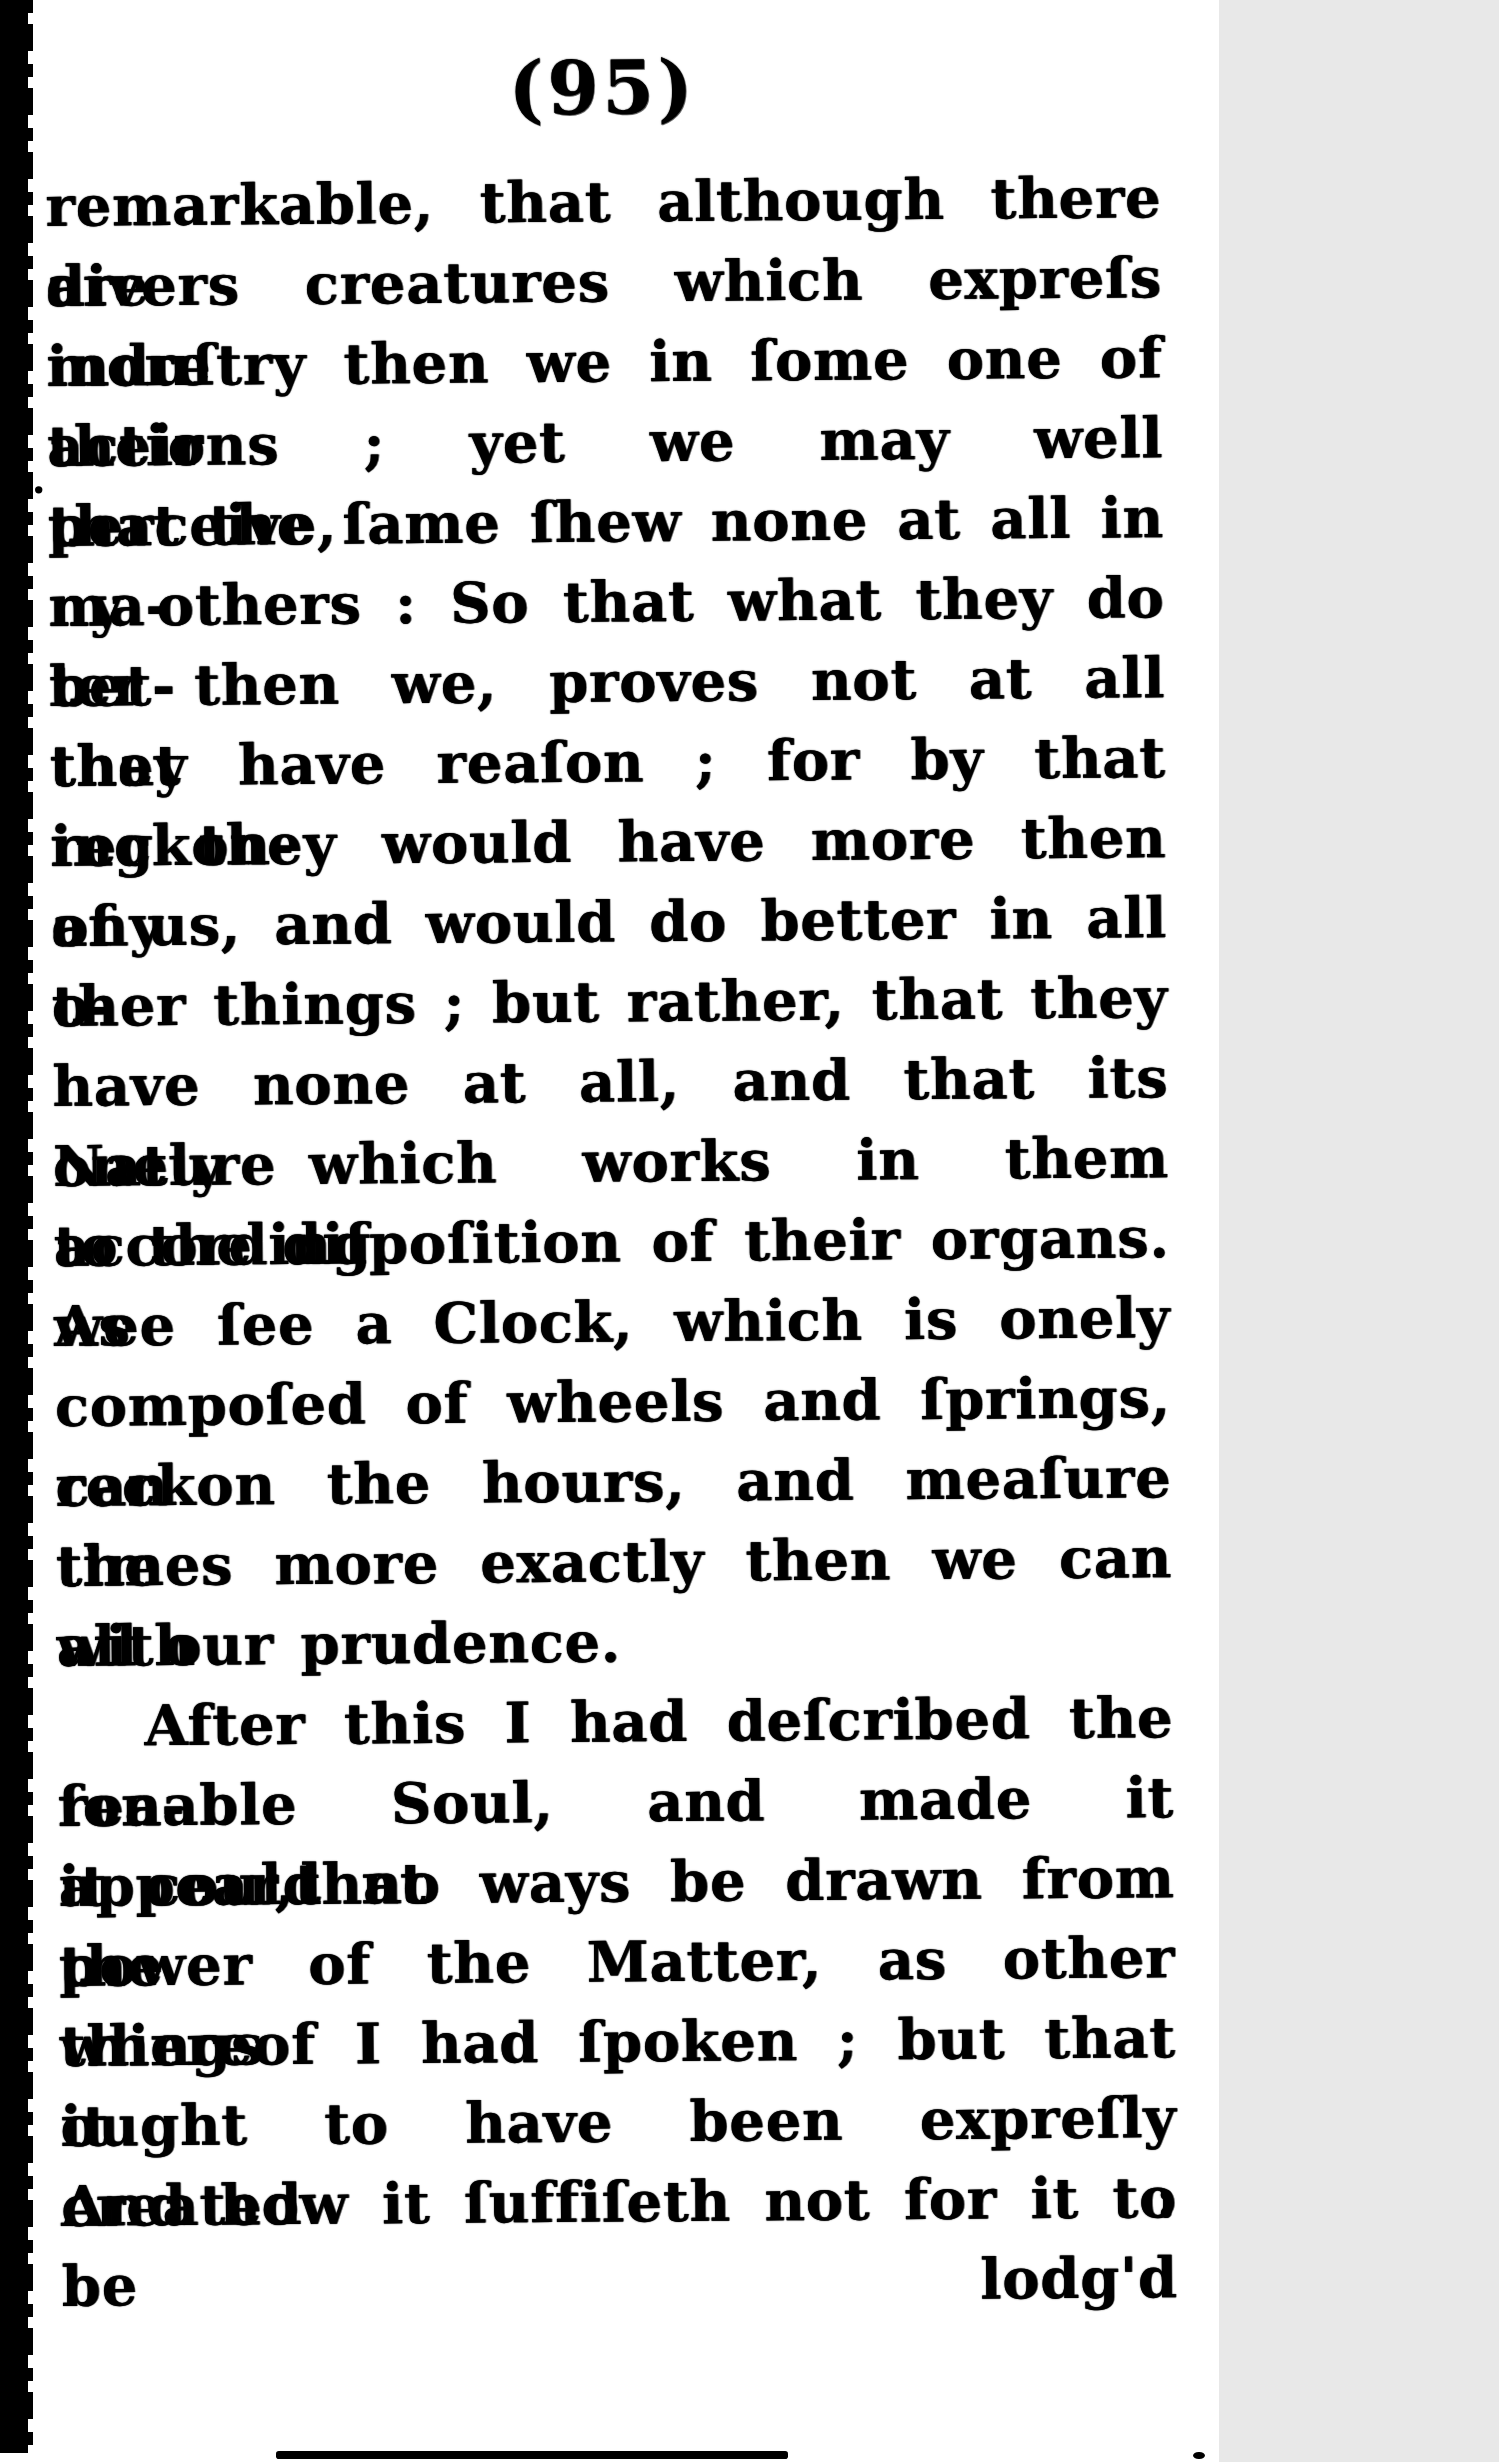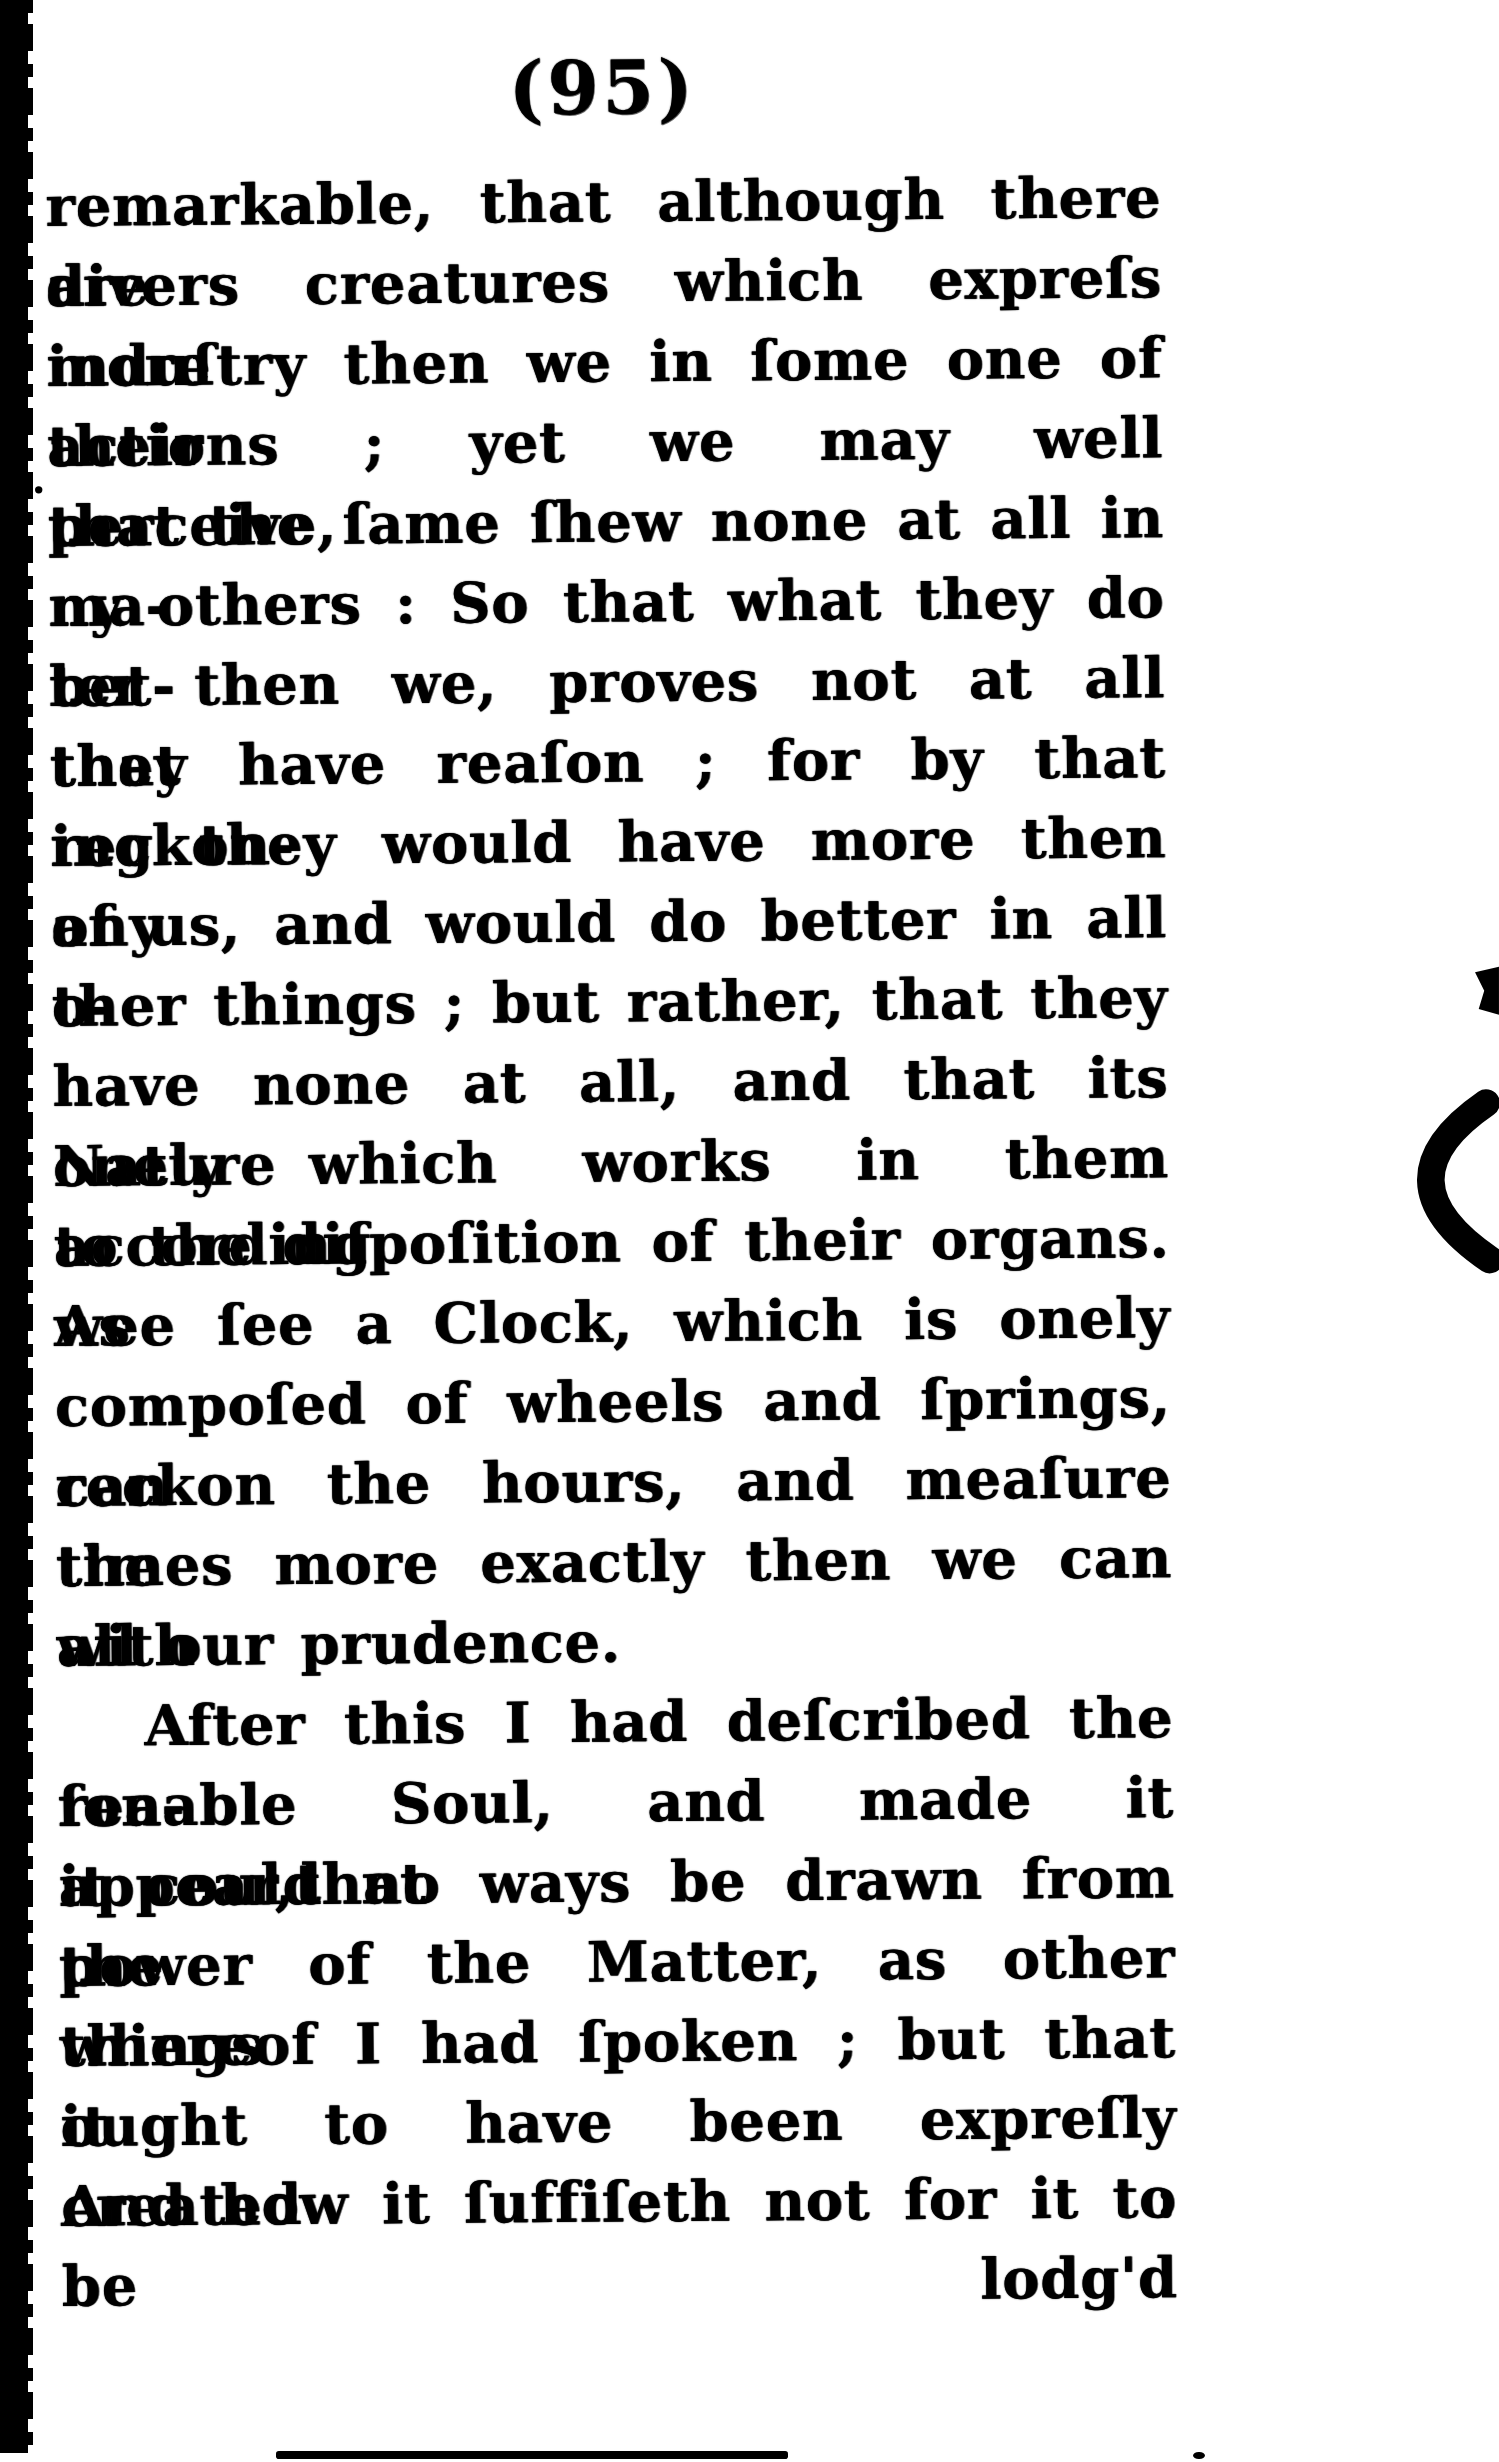--- a/index.html
+++ b/index.html
@@ -1,18 +1,18 @@
 <!DOCTYPE html>
 <html style="font-size:14.7px"><head>
 <meta charset="utf-8">
 <style>
   html,body{margin:0;padding:0;background:#e8e8e8;}
   .page{
     position:relative;
-    width:1499px;height:2462px;
+    width:1219px;height:2462px;
     background:#ffffff;
     overflow:hidden;
     font-family:"DejaVu Serif","Liberation Serif",serif;
     color:#000;
   }
   .binding-bar{
     position:absolute;left:0;top:0;width:28px;height:2453px;
     background:#000;
   }
   .binding-bar-fray{

